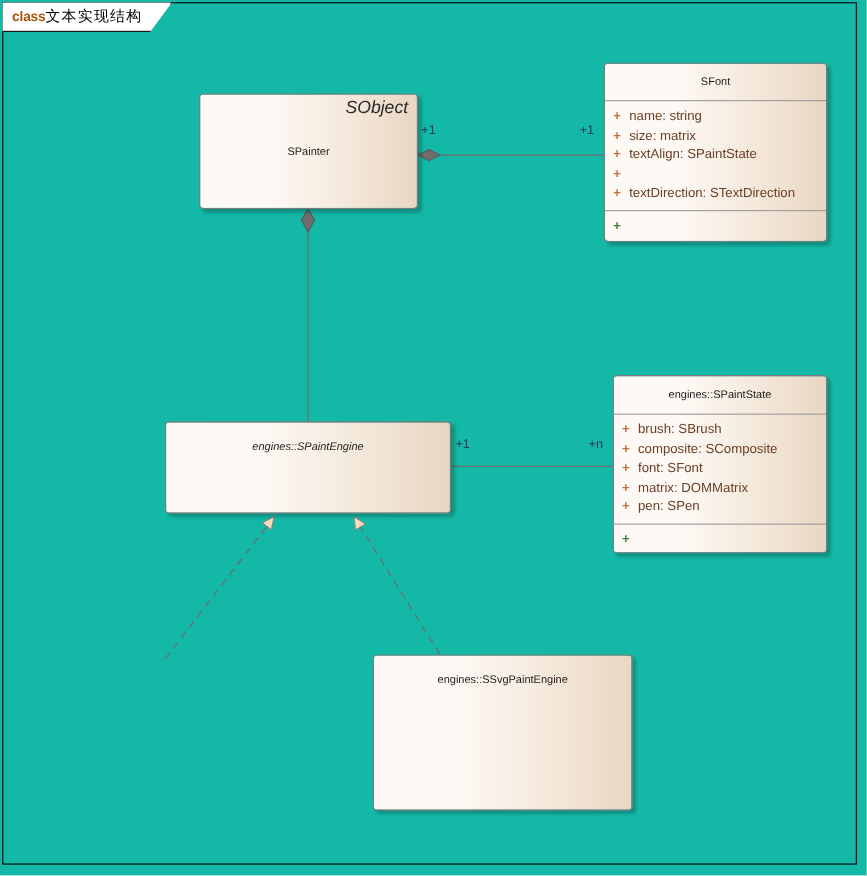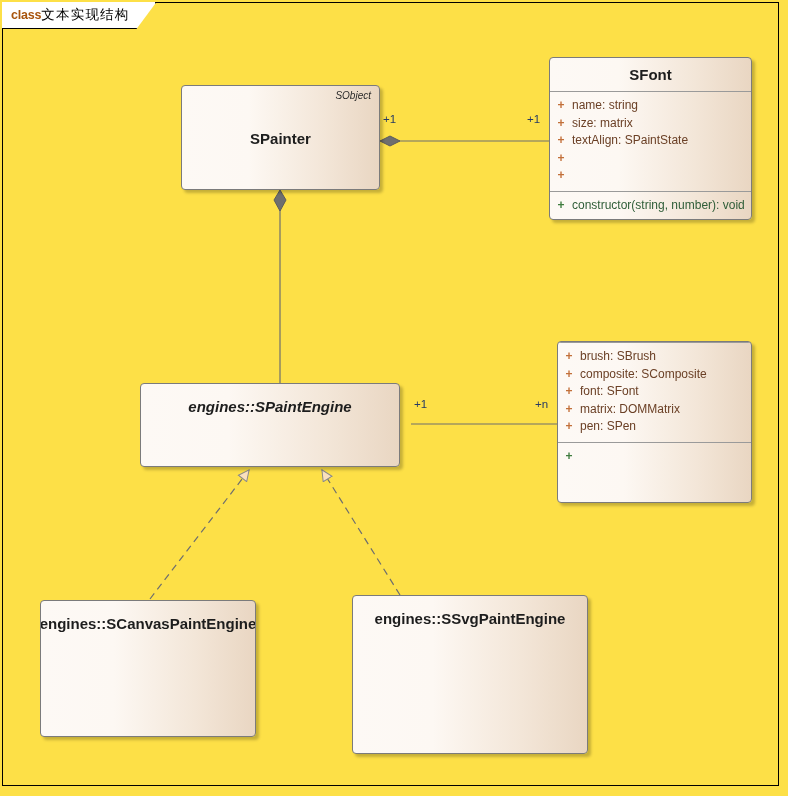--- a/index.html
+++ b/index.html
@@ -7,21 +7,21 @@
     padding: 0;
     background: #ffffff;
   }
   body {
     font-family: "Liberation Sans", sans-serif;
   }
   #canvas {
     position: relative;
     width: 788px;
     height: 796px;
-    background: #fde047;
+    background: #14b8a6;
     overflow: hidden;
   }
 
   
   .frame {
     position: absolute;
     left: 2px;
     top: 2px;
     width: 777px;
     height: 784px;
@@ -69,32 +69,32 @@
   }
   .cls-head {
     position: relative;
     display: flex;
     align-items: center;
     justify-content: center;
     box-sizing: border-box;
   }
   .cls-name {
     color: #1d1d1d;
-    font-size: 15px;
-    font-weight: 700;
+    font-size: 10px;
+    font-weight: 400;
     text-align: left;
   }
   .cls-name.abstract {
     font-style: italic;
   }
   .stereo {
     position: absolute;
     right: 8px;
     top: 4px;
-    font-size: 10px;
+    font-size: 16px;
     font-style: italic;
     color: #2a2a2a;
   }
   .sep {
     border-top: 1px solid #9a9a9a;
   }
   .compartment {
     padding: 5px 0 6px 0;
   }
   .member {
@@ -200,37 +200,40 @@
       </div>
       <div class="member attr">
         <span class="vis">+</span>
         <span class="mtext">textAlign: SPaintState</span>
       </div>
       <div class="member attr">
         <span class="vis">+</span>
       </div>
       <div class="member attr">
         <span class="vis">+</span>
+        <span class="mtext">textDirection: STextDirection</span>
       </div>
     </div>
     <div class="sep compartment">
       <div class="member op">
         <span class="vis">+</span>
-        <span class="mtext">constructor(string, number): void</span>
-      </div>
-    </div>
-  </div>
-
-  <div class="cls" style="left:140px; top:383px; width:260px; height:84px;">
+      </div>
+    </div>
+  </div>
+
+  <div class="cls" style="left:150px; top:383px; width:260px; height:84px;">
     <div class="cls-head" style="height:44px; align-items:center;">
       <span class="cls-name abstract">engines::SPaintEngine</span>
     </div>
   </div>
 
   <div class="cls" style="left:557px; top:341px; width:195px; height:162px;">
+    <div class="cls-head" style="height:34px;">
+      <span class="cls-name">engines::SPaintState</span>
+    </div>
     <div class="sep compartment">
       <div class="member attr">
         <span class="vis">+</span>
         <span class="mtext">brush: SBrush</span>
       </div>
       <div class="member attr">
         <span class="vis">+</span>
         <span class="mtext">composite: SComposite</span>
       </div>
       <div class="member attr">
@@ -246,25 +249,20 @@
         <span class="mtext">pen: SPen</span>
       </div>
     </div>
     <div class="sep compartment">
       <div class="member op">
         <span class="vis">+</span>
       </div>
     </div>
   </div>
 
-  <div class="cls" style="left:40px; top:600px; width:216px; height:137px;">
-    <div class="cls-head" style="height:44px; align-items:center;">
-      <span class="cls-name">engines::SCanvasPaintEngine</span>
-    </div>
-  </div>
-
-  <div class="cls" style="left:339px; top:595px; width:236px; height:159px;margin-left:13px;">
+
+  <div class="cls" style="left:339px; top:595px; width:236px; height:142px;">
     <div class="cls-head" style="height:44px; align-items:center;">
       <span class="cls-name">engines::SSvgPaintEngine</span>
     </div>
   </div>
 
 </div>
 
 </body></html>

